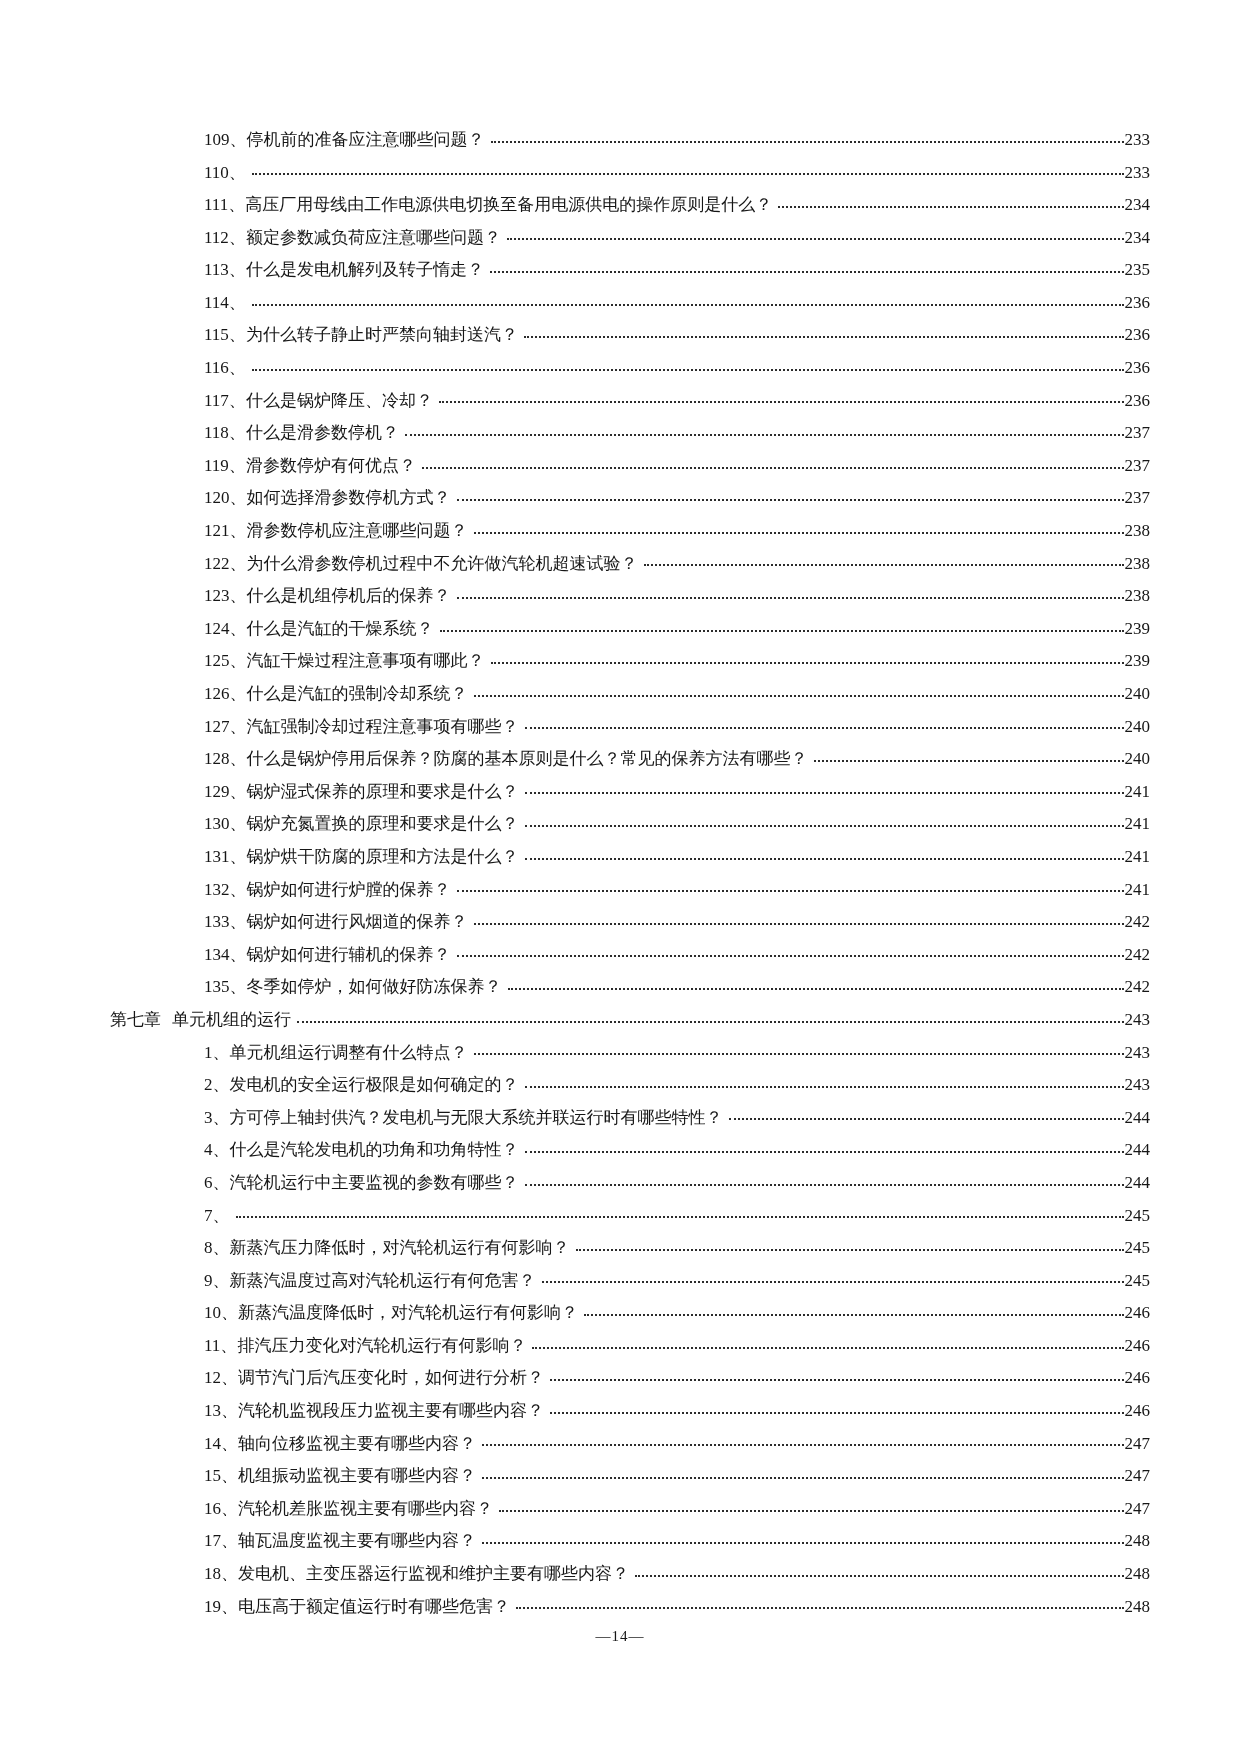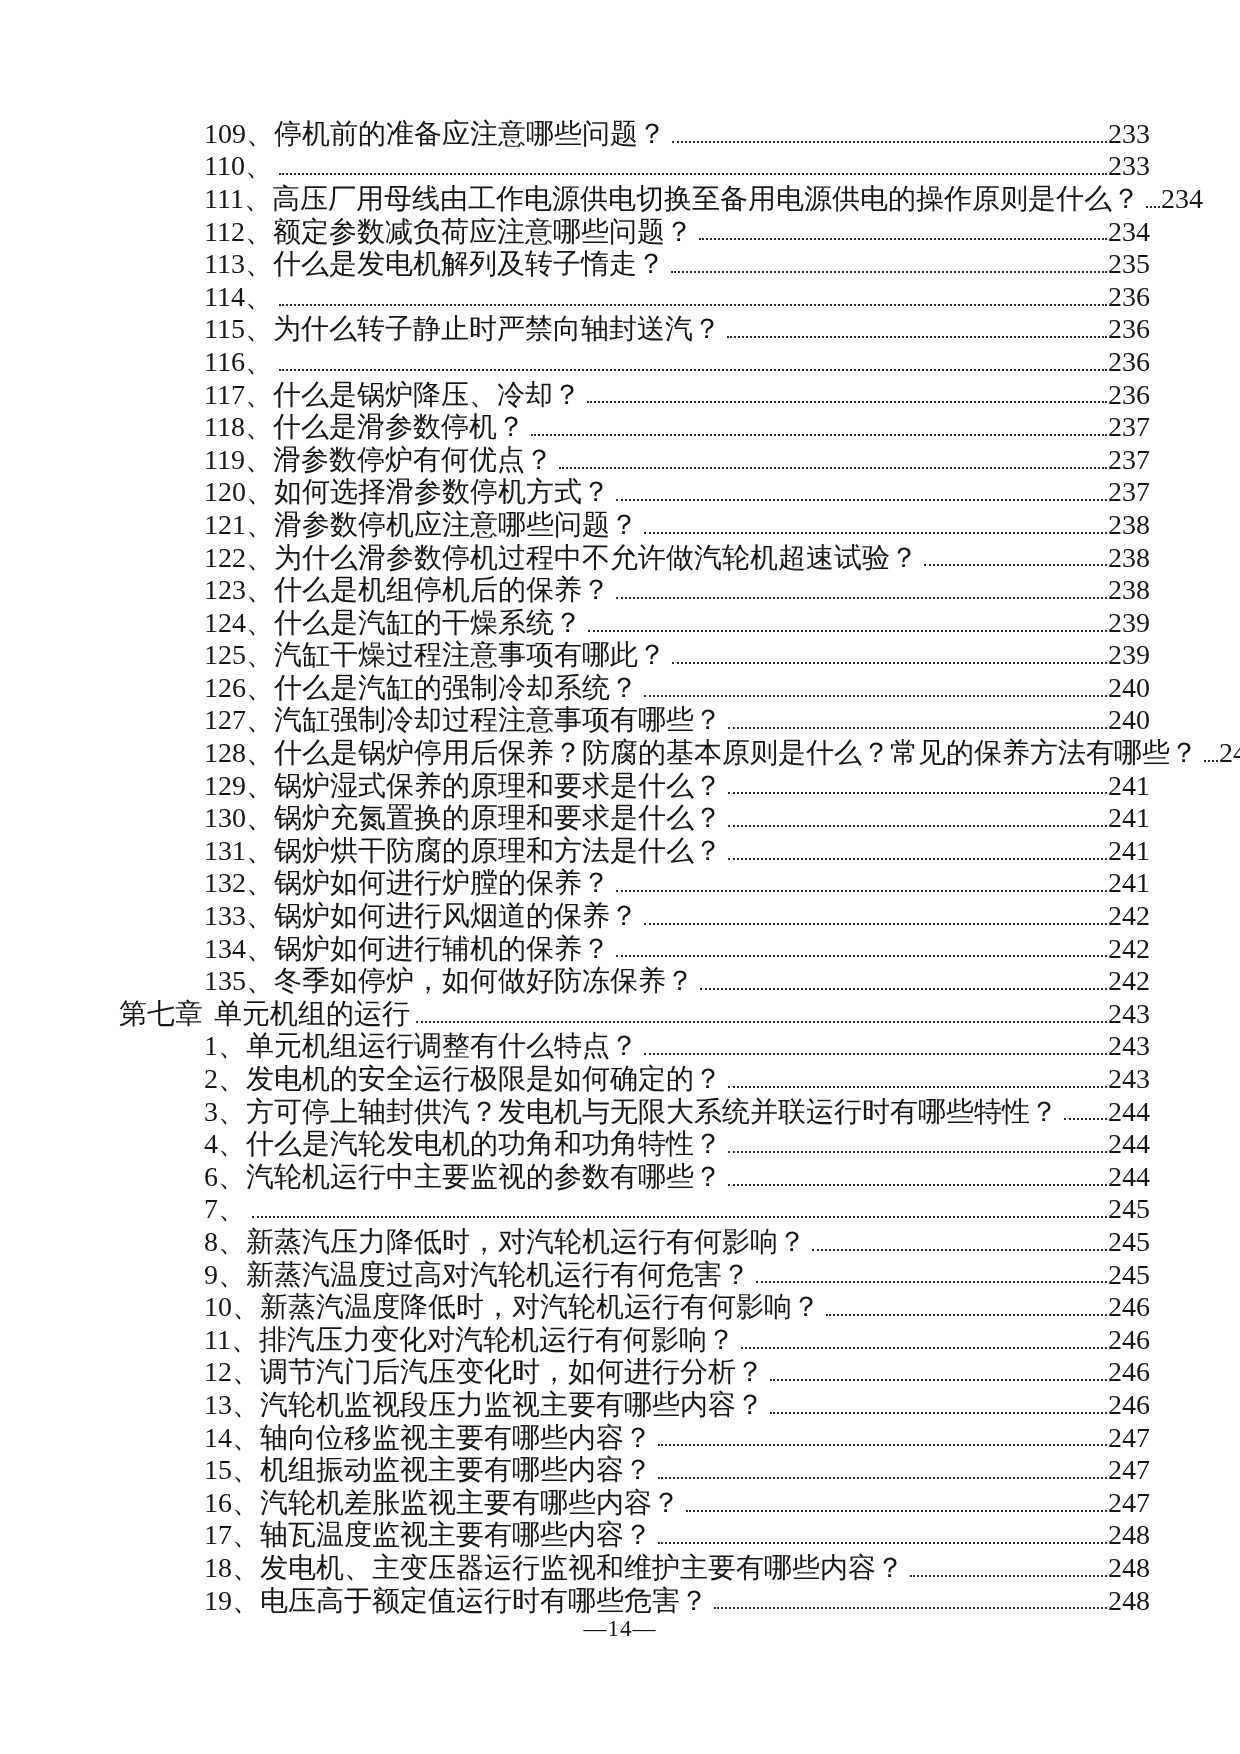--- a/index.html
+++ b/index.html
@@ -19,52 +19,51 @@
     height: 1754px;
     position: relative;
   }
   .toc {
     padding: 117px 90px 0 110px;
   }
   .row {
     display: flex;
     align-items: flex-end;
     height: 32.6px;
-    font-size: 28px;
+    font-size: 17px;
     line-height: 1.1;
     padding-left: 94px; 
     white-space: nowrap;
   }
   .row.chapter {
     padding-left: 0;
   }
   .num {
     white-space: pre;
   }
   .chapter .num {
     margin-right: 11px;
-    margin-left: 9px;
   }
   .title {
     white-space: pre;
     margin-top: 36px;
   }
   .leader {
     flex: 1 1 auto;
     min-width: 14px;
     border-bottom: 2.4px dotted #2b2b2b;
     margin: 0 1px 7px 6px;
   }
   .pageno {
     text-align: left;
   }
   .footer {
-    margin-top: 0;
+    margin-top: 12px;
     text-align: center;
-    font-size: 23px;
+    font-size: 15px;
     letter-spacing: 1px;
   }
 </style>
 </head>
 <body>
 
 <div class="page">
   <div class="toc">
       <div class="row">
     <span class="num">109、</span>

